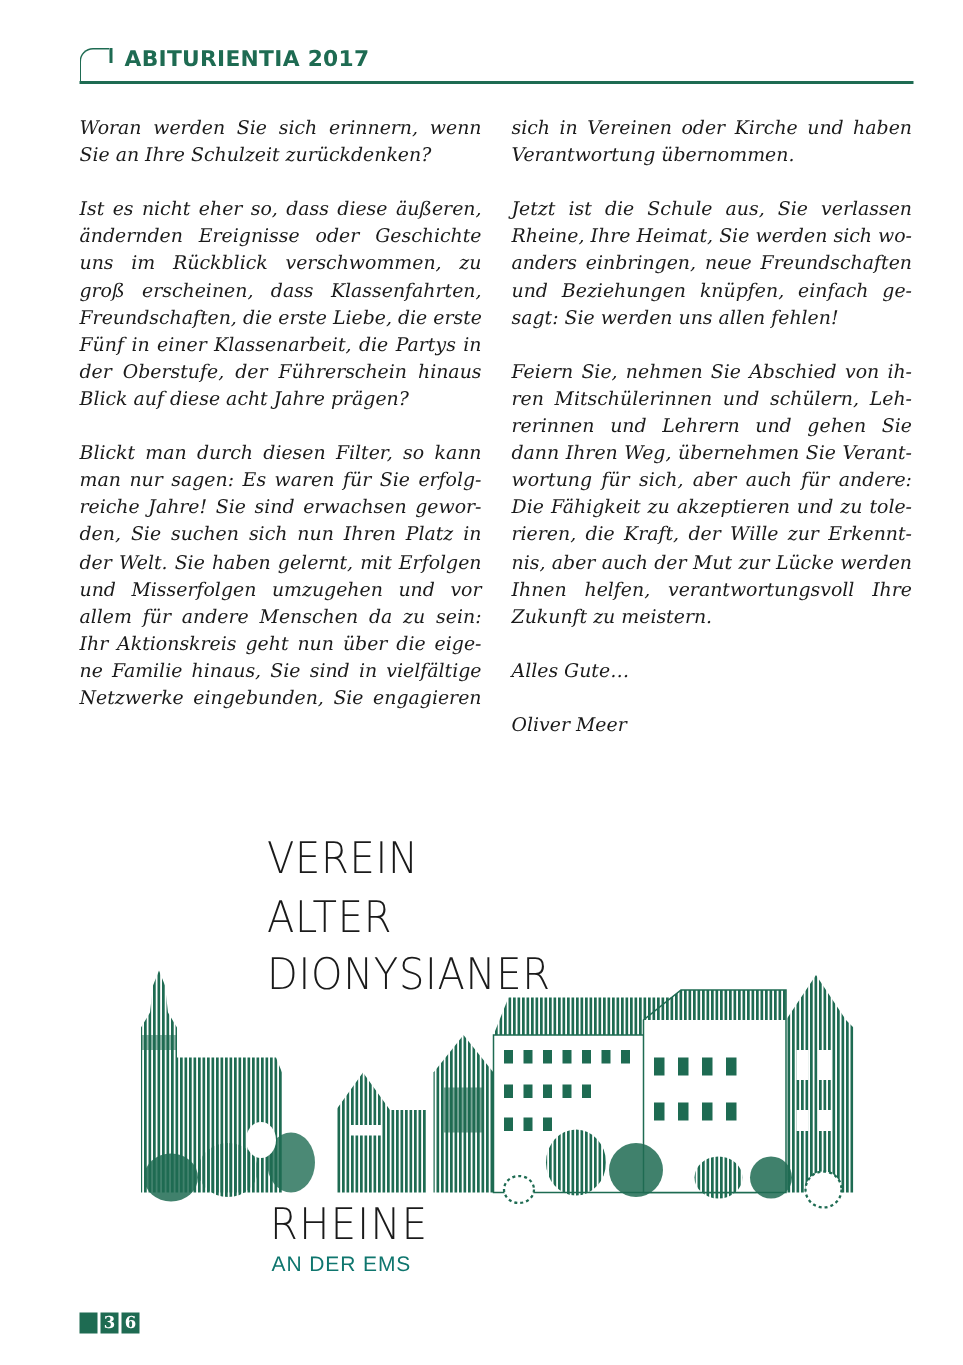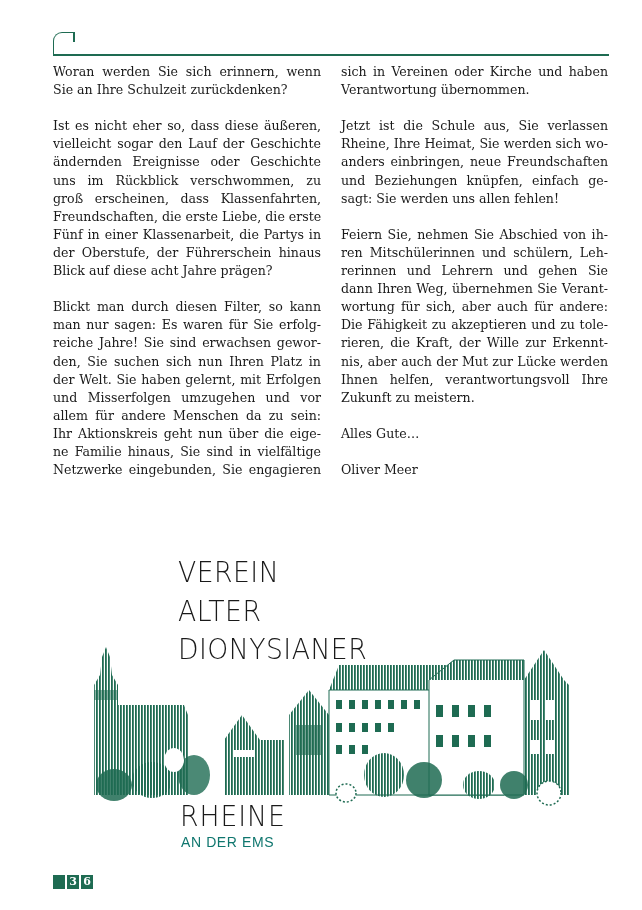--- a/index.html
+++ b/index.html
@@ -4,21 +4,21 @@
 <style>
   html, body { margin: 0; padding: 0; background: #ffffff; }
   body { width: 642px; height: 910px; position: relative; overflow: hidden; font-family: "DejaVu Serif", serif; color: #1a1a1a; }
 
   .header { position: absolute; left: 53px; top: 30px; width: 556px; height: 26px; }
   .header-corner { position: absolute; left: 0; top: 2px; width: 20px; height: 22px; border-left: 1.6px solid #1e6b52; border-top: 1.6px solid #1e6b52; border-top-left-radius: 9px; box-sizing: border-box; }
   .header-tick { position: absolute; left: 20px; top: 2px; width: 1.6px; height: 10px; background: #1e6b52; }
   .header-title { position: absolute; left: 30px; top: 2px; font-family: "DejaVu Sans", sans-serif; font-weight: bold; font-size: 14.5px; color: #1e6b52; letter-spacing: 0.2px; white-space: nowrap; }
   .header-line { position: absolute; left: 0; top: 24px; width: 556px; height: 1.6px; background: #1e6b52; }
 
-  .col { position: absolute; top: 63px; font-size: 12.6px; line-height: 18.1px; text-align: justify; hyphens: manual; }
+  .col { position: absolute; top: 76px; font-size: 12.6px; line-height: 18.1px; text-align: justify; hyphens: manual; font-style: italic; }
   .col-left { left: 53px; width: 268px; }
   .col-right { left: 341px; width: 267px; }
   .col p { margin: 0 0 18.1px 0; }
   .col .line { display: block; text-align: justify; text-align-last: justify; white-space: nowrap; }
   .col .line.last { text-align-last: left; }
 
   .logo { position: absolute; left: 0; top: 0; width: 642px; height: 910px; text-align: right; }
   .logo-title { position: absolute; left: 178px; font-family: "DejaVu Sans", sans-serif; font-weight: 300; font-size: 29px; letter-spacing: 0.5px; color: #1a1a1a; line-height: 1; transform: scaleX(0.92); transform-origin: left; }
   .t1 { top: 558px; } .t2 { top: 597px; } .t3 { top: 635px; }
   .logo-city { position: absolute; left: 180px; top: 802px; font-family: "DejaVu Sans", sans-serif; font-weight: 300; font-size: 29px; letter-spacing: 1px; color: #1a1a1a; transform: scaleX(0.92); transform-origin: left; line-height: 1; }
@@ -29,31 +29,31 @@
   .pn-box { height: 14px; background: #1e6b52; color: #ffffff; font-family: "DejaVu Serif", serif; font-weight: bold; font-size: 11px; line-height: 14px; text-align: center; }
   .pn-blank { width: 12px; }
   .pn-digit { width: 12px; }
 </style>
 </head>
 <body>
 
 <div class="header">
   <div class="header-corner"></div>
   <div class="header-tick"></div>
+  <div class="header-title">ABITURIENTIA 2017</div>
   <div class="header-line"></div>
 </div>
 
 <div class="col col-left">
   <p>
     <span class="line">Woran werden Sie sich erinnern, wenn</span>
     <span class="line last">Sie an Ihre Schulzeit zurückdenken?</span>
   </p>
   <p>
     <span class="line">Ist es nicht eher so, dass diese äußeren,</span>
-    <span class="line">vielleicht sogar den Lauf der Geschichte</span>
     <span class="line">ändernden Ereignisse oder Geschichte</span>
     <span class="line">uns im Rückblick verschwommen, zu</span>
     <span class="line">groß erscheinen, dass Klassenfahrten,</span>
     <span class="line">Freundschaften, die erste Liebe, die erste</span>
     <span class="line">Fünf in einer Klassenarbeit, die Partys in</span>
     <span class="line">der Oberstufe, der Führerschein hinaus</span>
     <span class="line last">Blick auf diese acht Jahre prägen?</span>
   </p>
   <p>
     <span class="line">Blickt man durch diesen Filter, so kann</span>

